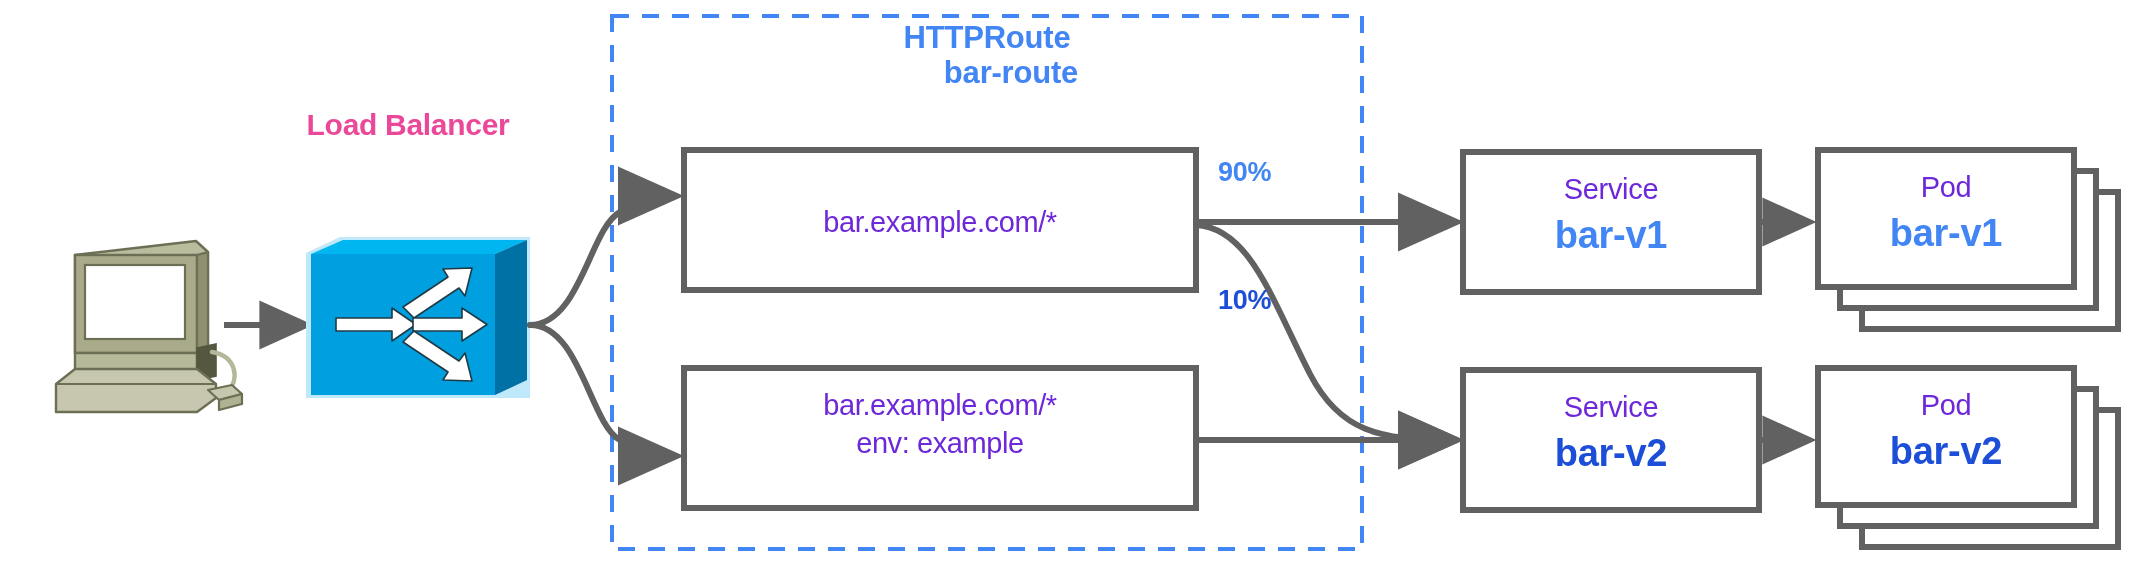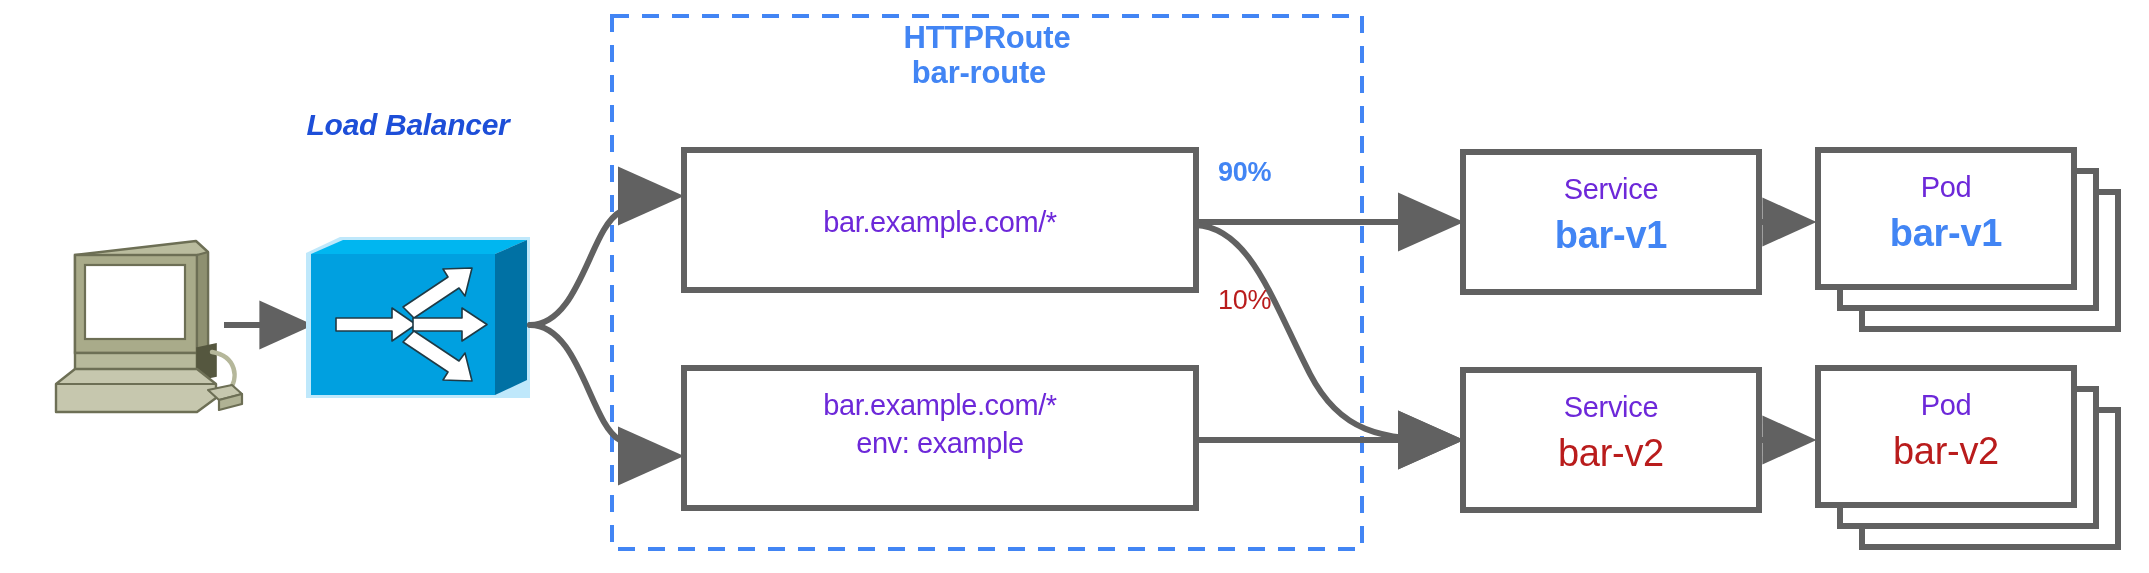--- a/index.html
+++ b/index.html
@@ -25,35 +25,34 @@
     height: 573px;
   }
   .lbl {
     position: absolute;
     text-align: center;
     line-height: 1.18;
     white-space: nowrap;
     pointer-events: none;
   }
   .grey-bold {
-    color: #1d4ed8;
+    color: #ec4899;
     font-weight: bold;
-    font-style: italic;
   }
   .grey-reg {
     color: #6d28d9;
     font-weight: normal;
   }
   .blue-bold {
     color: #4285f4;
     font-weight: bold;
   }
   .green-bold {
-    color: #b91c1c;
-    font-weight: normal;
+    color: #1d4ed8;
+    font-weight: bold;
   }
   .t-route-title {
     font-size: 31px;
     letter-spacing: -0.2px;
   }
   .t-lb {
     font-size: 30px;
     letter-spacing: -0.3px;
   }
   .t-box {
@@ -162,21 +161,21 @@
     </g>
 
     <g>
       <rect x="1862" y="410" width="256" height="137" fill="#ffffff" stroke="#616161" stroke-width="6"></rect>
       <rect x="1840" y="389" width="256" height="137" fill="#ffffff" stroke="#616161" stroke-width="6"></rect>
       <rect x="1818" y="368" width="256" height="137" fill="#ffffff" stroke="#616161" stroke-width="6"></rect>
     </g>
   </svg>
 
   <div class="lbl t-route-title blue-bold" style="left:612px; top:20px; width:750px;">HTTPRoute</div>
-  <div class="lbl t-route-title blue-bold" style="left:604px; top:55px; width:750px;">bar-route</div>
+  <div class="lbl t-route-title blue-bold" style="left:636px; top:55px; width:750px;">bar-route</div>
 
   <div class="lbl t-lb grey-bold" style="left:258px; top:107px; width:300px;">Load Balancer</div>
 
   <div class="lbl t-box grey-reg" style="left:684px; top:205px; width:512px;">bar.example.com/*</div>
 
   <div class="lbl t-box grey-reg" style="left:684px; top:388px; width:512px;">bar.example.com/*</div>
   <div class="lbl t-box grey-reg" style="left:684px; top:426px; width:512px;">env: example</div>
 
   <div class="lbl t-pct blue-bold" style="left:1218px; top:157px; width:140px; text-align:left;">90%</div>
   <div class="lbl t-pct green-bold" style="left:1218px; top:285px; width:140px; text-align:left;">10%</div>

